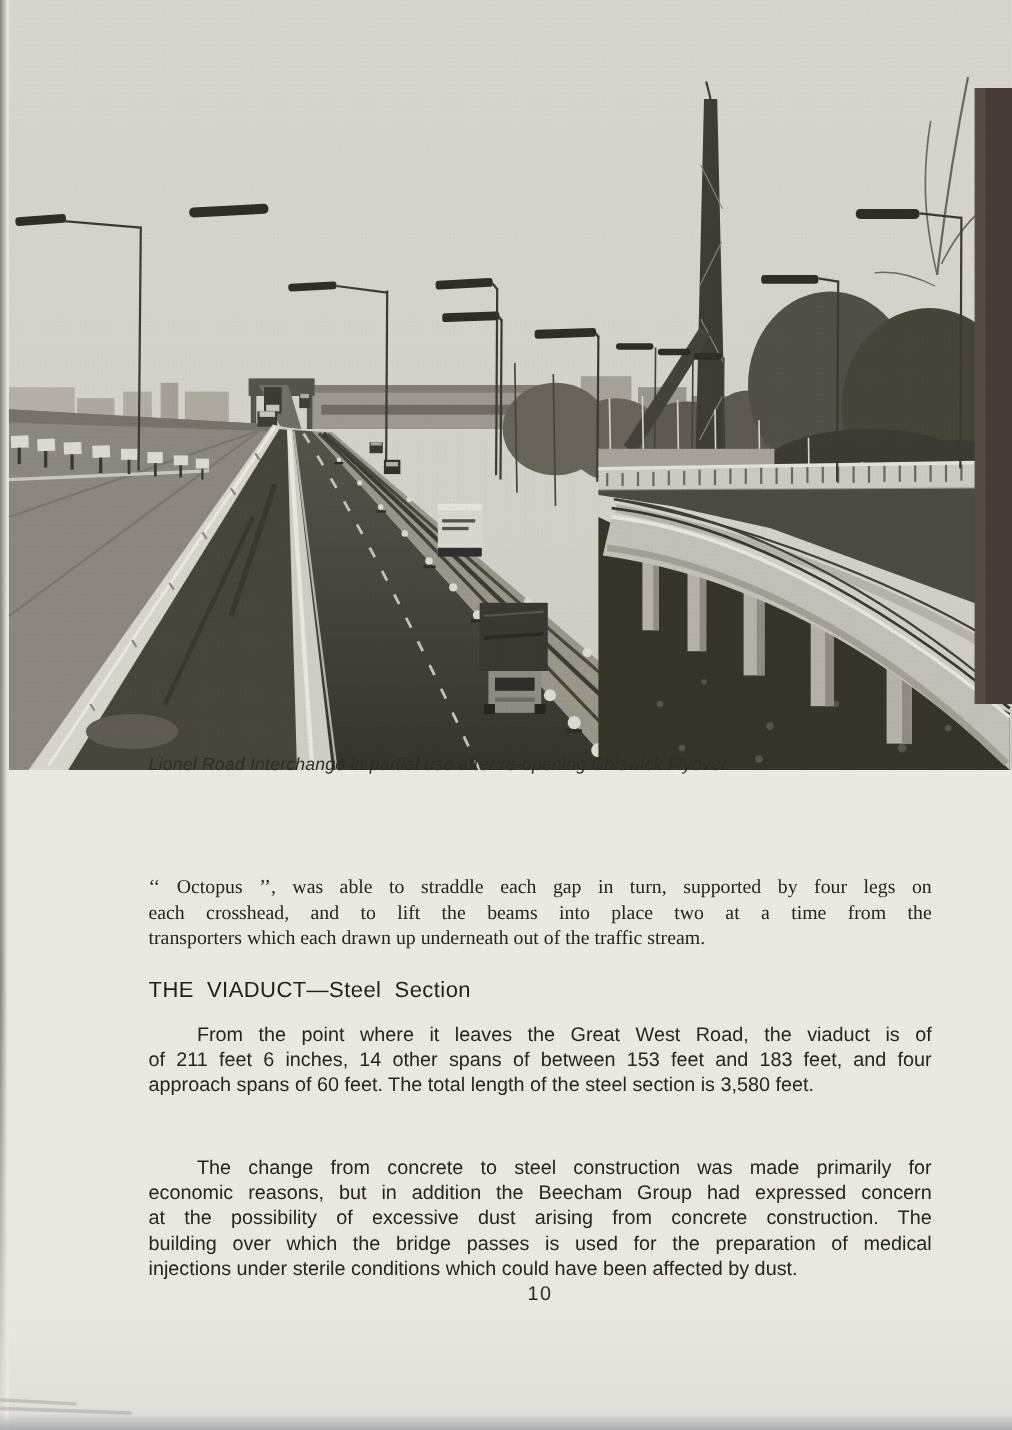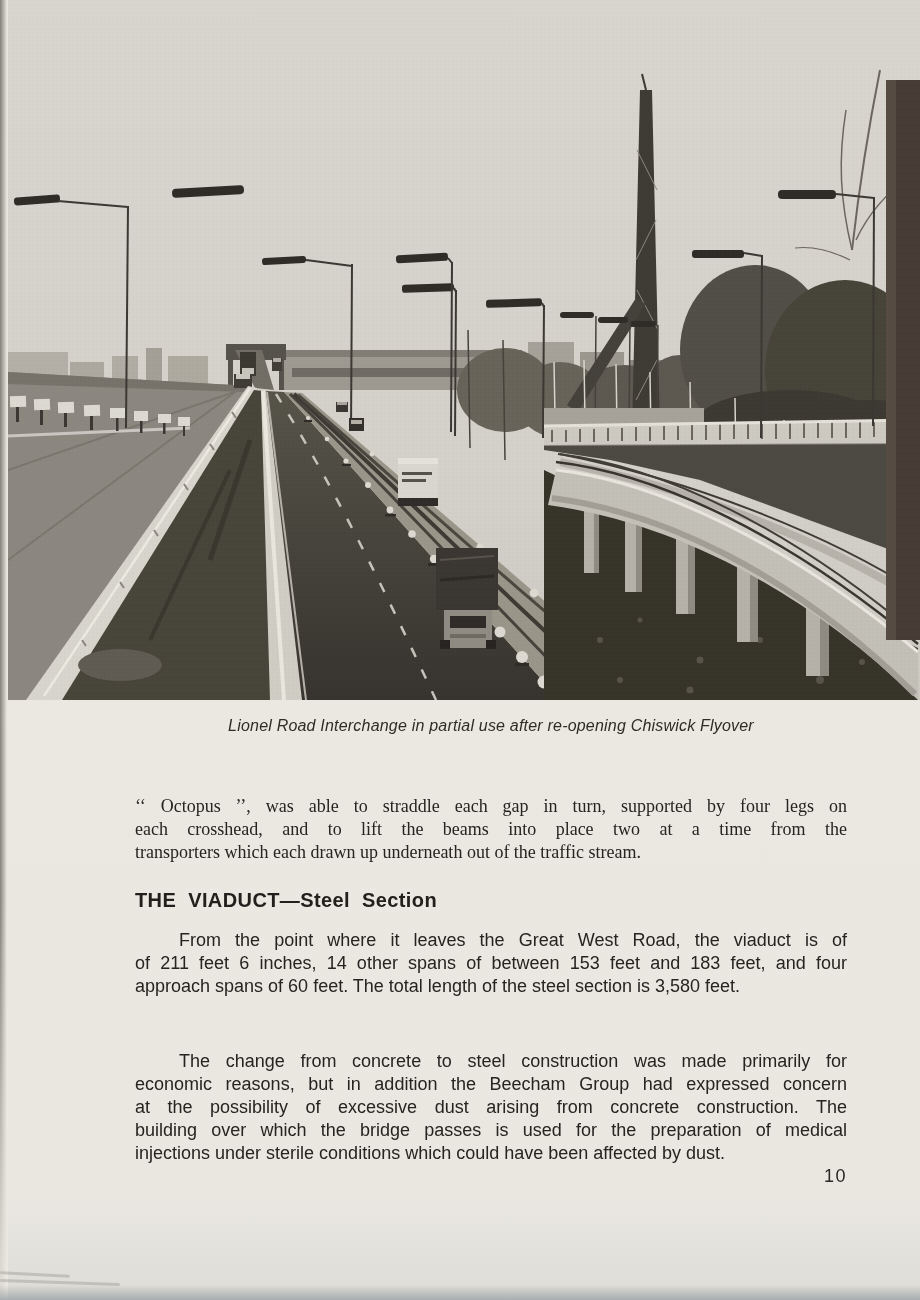--- a/index.html
+++ b/index.html
@@ -4,36 +4,36 @@
 <style>
   html,body { margin:0; padding:0; background:#b5b2ab; }
   .page {
     position:relative; width:920px; height:1300px; overflow:hidden;
     background: linear-gradient(180deg,#e8e5de 0%, #ebe8e1 55%, #e9e7e0 92%, #dddcd7 100%);
     font-family:"Liberation Sans", sans-serif;
   }
   .photo { position:absolute; left:8px; top:0; width:912px; height:700px; }
   .photo svg { display:block; width:100%; height:100%; }
   .caption {
-    position:absolute; left:135px; top:716px; width:712px; text-align:center;
+    position:absolute; left:135px; top:686px; width:712px; 
     font-style:italic; font-size:16px; line-height:20px; color:#2f2c26; letter-spacing:.2px;
   }
   .para { position:absolute; left:135px; width:712px; font-size:18px; line-height:23px; color:#262420; }
   .line { text-align:justify; text-align-last:justify; }
   .line-last { text-align-last:left; }
   .para.indent .line:first-child { text-indent:44px; }
   #para1 { top:795px;font-family:Liberation Serif, serif; }
   #para2 { top:929px; }
   #para3 { top:1034px;margin-top:16px; }
   .heading {
-    position:absolute; left:135px; top:889px; font-weight:bold; font-size:20px;
+    position:absolute; left:135px; top:889px; font-weight:normal; font-size:20px;
     letter-spacing:.4px; word-spacing:6px; color:#22201c;
   }
   .pagenum {
-    position:absolute; left:135px; top:1166px; width:712px; text-align:right;
+    position:absolute; left:135px; top:1166px; width:712px; text-align:center;
     font-size:18px; letter-spacing:1.5px; color:#2a2824;
   }
   .edge-left {
     position:absolute; left:0; top:0; width:7px; height:1300px;
     background:linear-gradient(90deg, rgba(48,44,38,.55), rgba(48,44,38,0));
   }
   .edge-left-fade {
     position:absolute; left:0; top:900px; width:8px; height:400px;
     background:linear-gradient(180deg, rgba(233,230,223,0), rgba(236,233,226,.9));
   }

